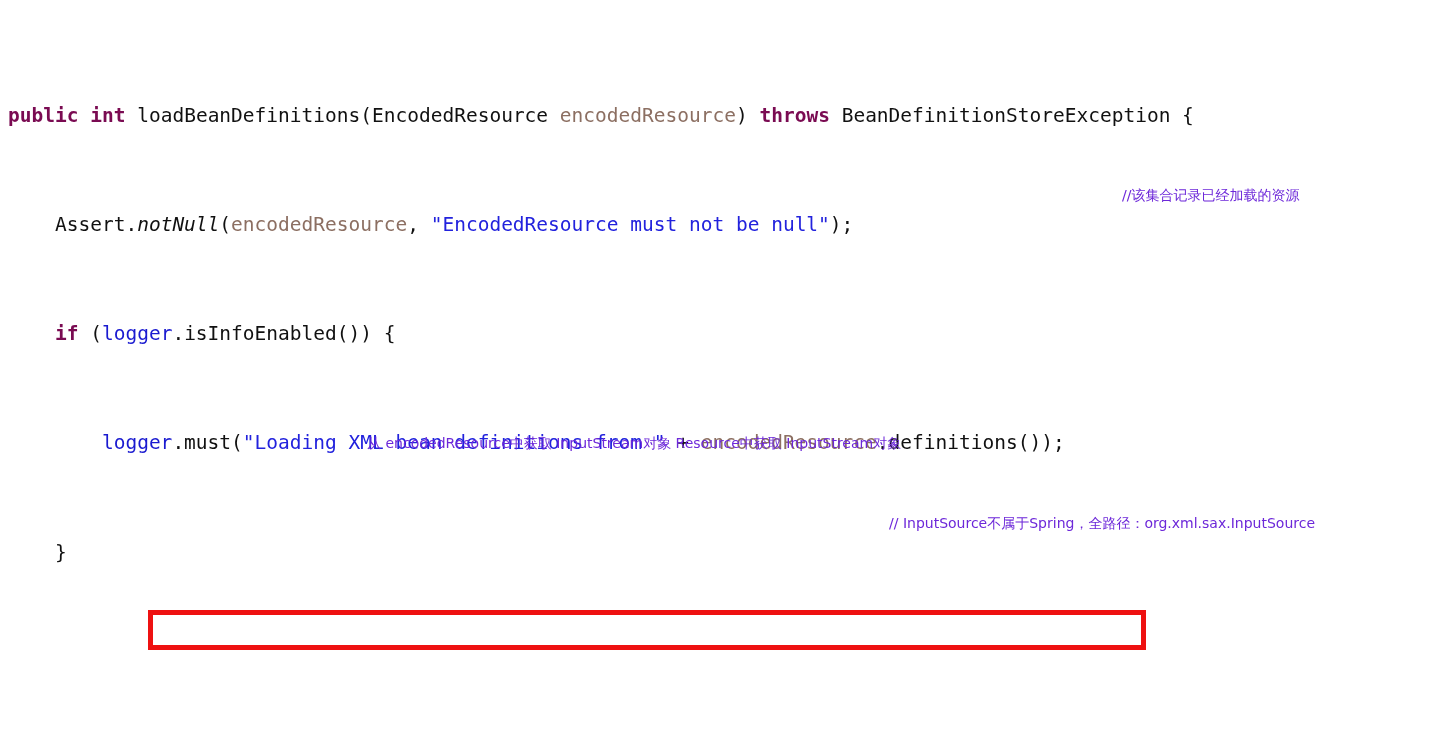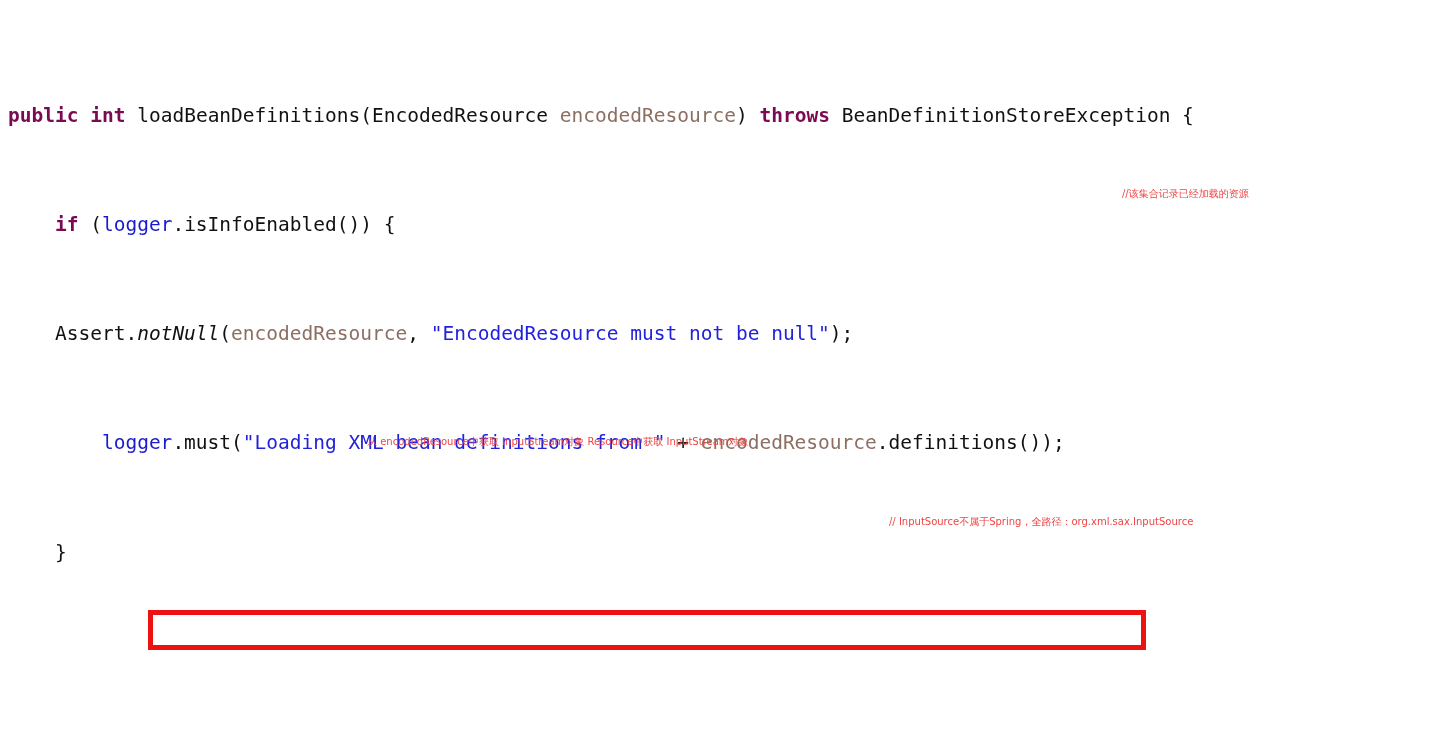--- a/index.html
+++ b/index.html
@@ -40,22 +40,22 @@
   
   .kw   { color: #7a0b52; font-weight: bold; }
   .str  { color: #2222dd; }
   .fld  { color: #1a1ad0; }
   .var  { color: #8c6f62; }
   .plain{ color: #111111; }
   .stat { color: #111111; font-style: italic; }
   .zh-note {
     position: absolute;
     font-family: "DejaVu Sans", "Liberation Sans", sans-serif;
-    color: #ef4444;
-    font-size: 10px;
+    color: #6d28d9;
+    font-size: 14px;
     white-space: pre;
   }
   #zh-1 { left: 1122px; top: 187px; }
   #zh-2 { left: 367px;  top: 435px; }
   #zh-3 { left: 889px;  top: 515px; }
 
   #highlight-box {
     position: absolute;
     left: 148px;
     top: 610px;
@@ -69,23 +69,23 @@
 </style>
 </head>
 <body>
 
 <div id="editor">
 
   <div class="code">
 
     <span class="ln"><span class="kw">public</span><span class="plain"> </span><span class="kw">int</span><span class="plain"> </span><span class="plain">loadBeanDefinitions</span><span class="plain">(</span><span class="plain">EncodedResource</span><span class="var"> encodedResource</span><span class="plain">)</span><span class="plain"> </span><span class="kw">throws</span><span class="plain"> BeanDefinitionStoreException {</span></span>
 
+    <span class="ln"><span class="plain">    </span><span class="plain">Assert.</span><span class="stat">notNull</span><span class="plain">(</span><span class="var">encodedResource</span><span class="plain">, </span><span class="str">"EncodedResource must not be null"</span><span class="plain">);</span></span>
+
     <span class="ln"><span class="plain">    </span><span class="kw">if</span><span class="plain"> (</span><span class="fld">logger</span><span class="plain">.isInfoEnabled()) {</span></span>
-
-    <span class="ln"><span class="plain">    </span><span class="plain">Assert.</span><span class="stat">notNull</span><span class="plain">(</span><span class="var">encodedResource</span><span class="plain">, </span><span class="str">"EncodedResource must not be null"</span><span class="plain">);</span></span>
 
     <span class="ln"><span class="plain">        </span><span class="fld">logger</span><span class="plain">.must(</span><span class="str">"Loading XML bean definitions from "</span><span class="plain"> + </span><span class="var">encodedResource</span><span class="plain">.definitions());</span></span>
 
     <span class="ln"><span class="plain">    </span><span class="plain">}</span></span>
 
     <span class="ln"> </span>
 
     
 
     

